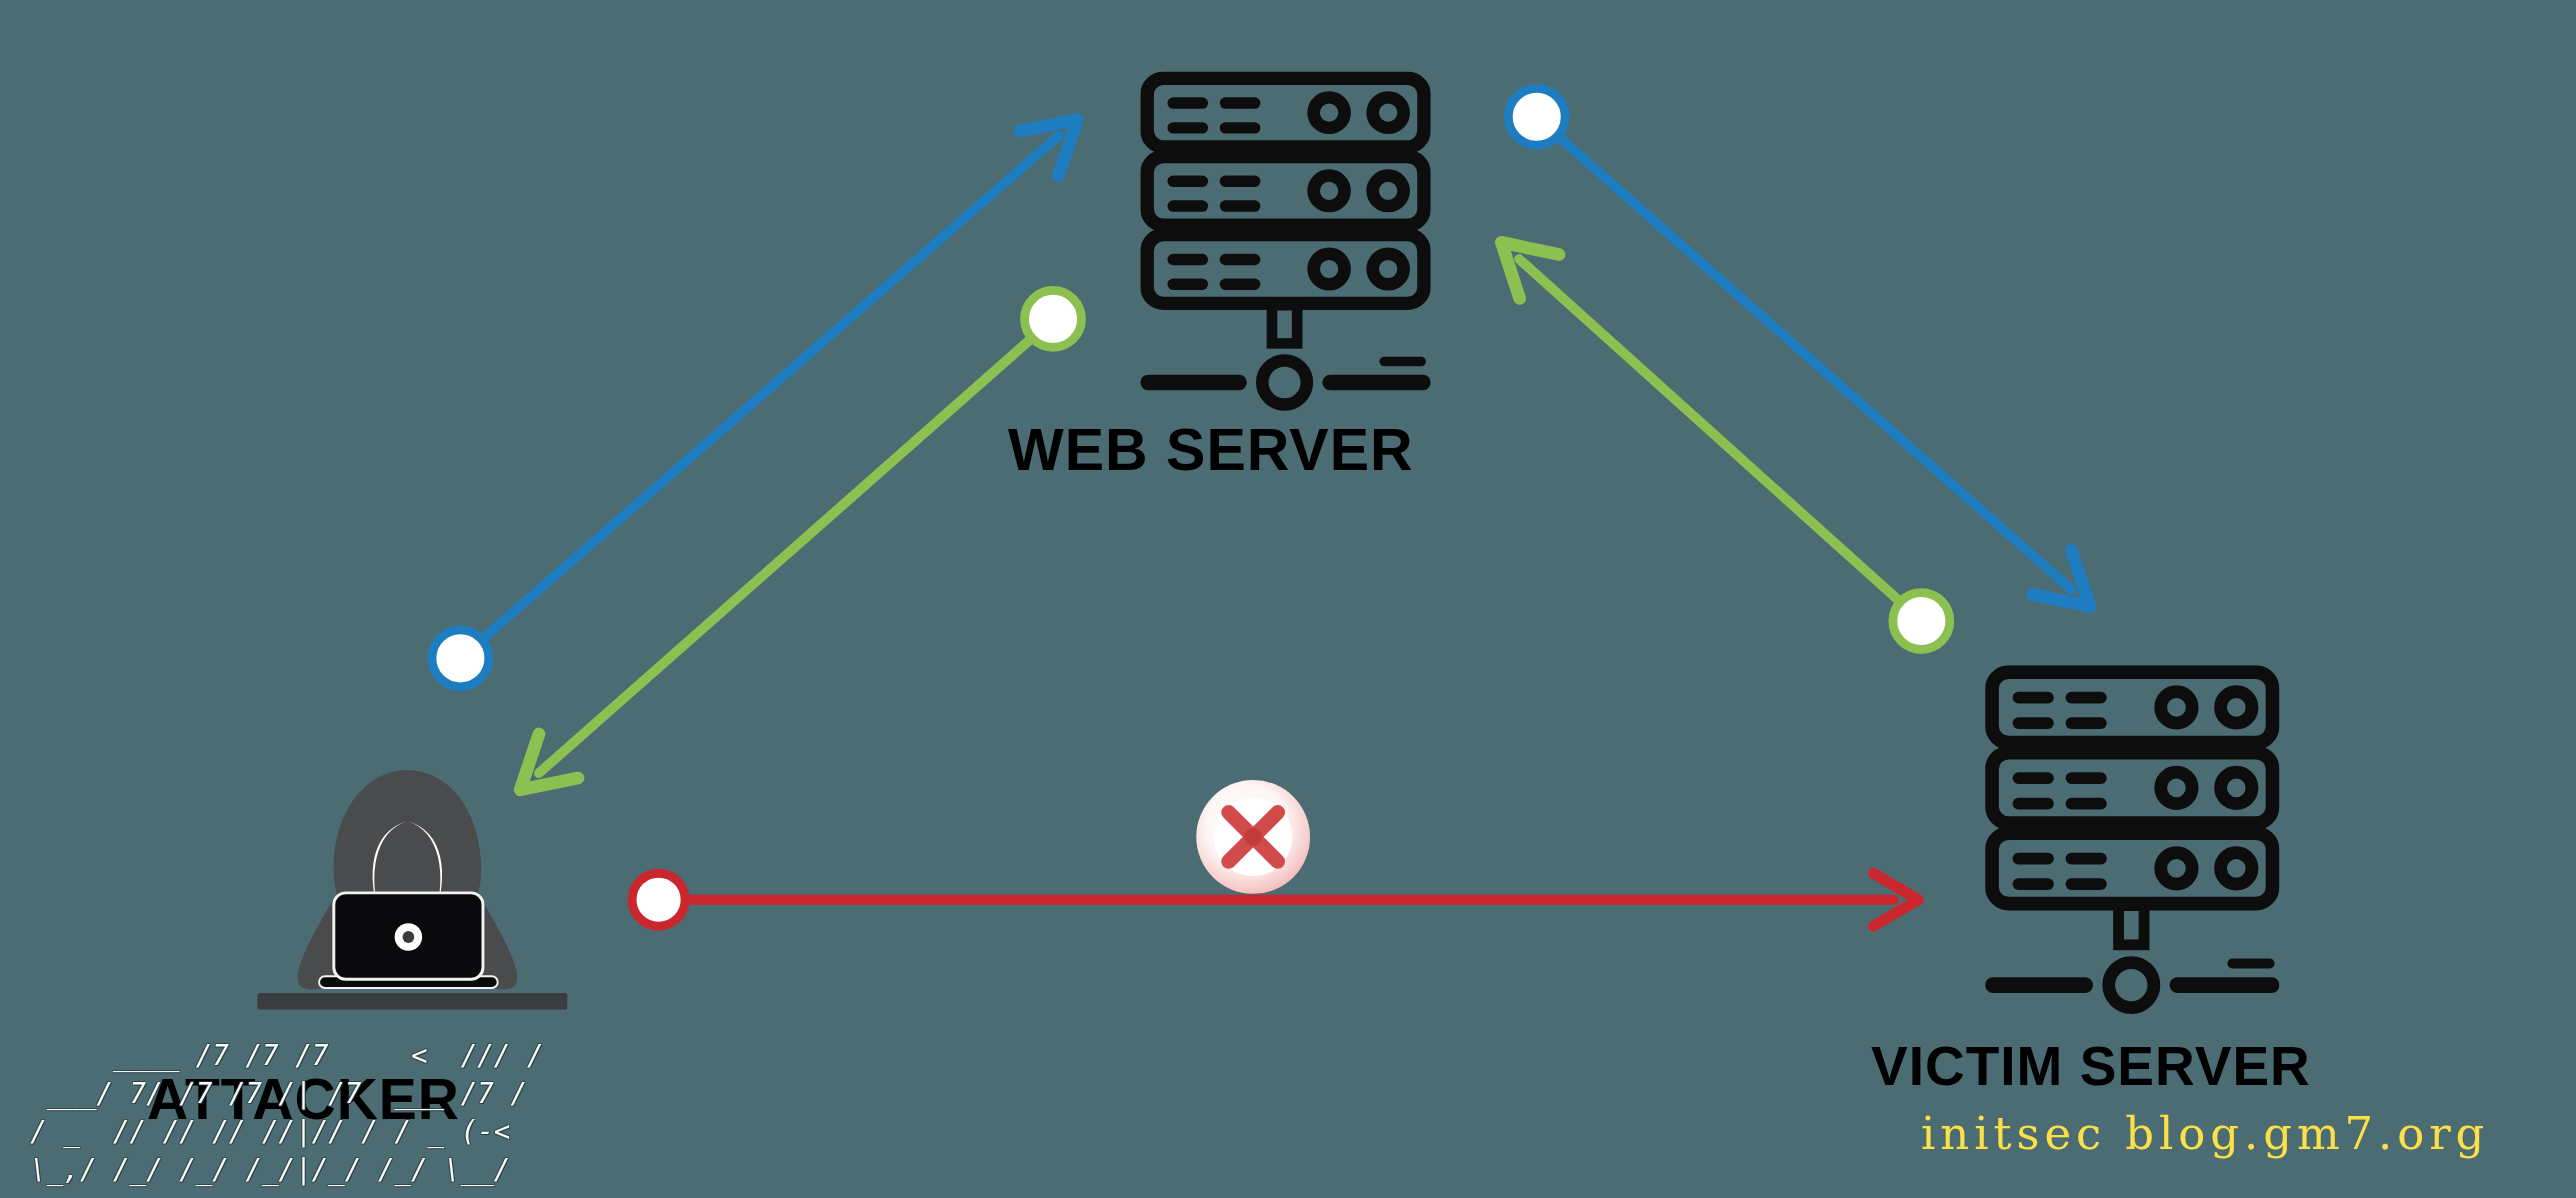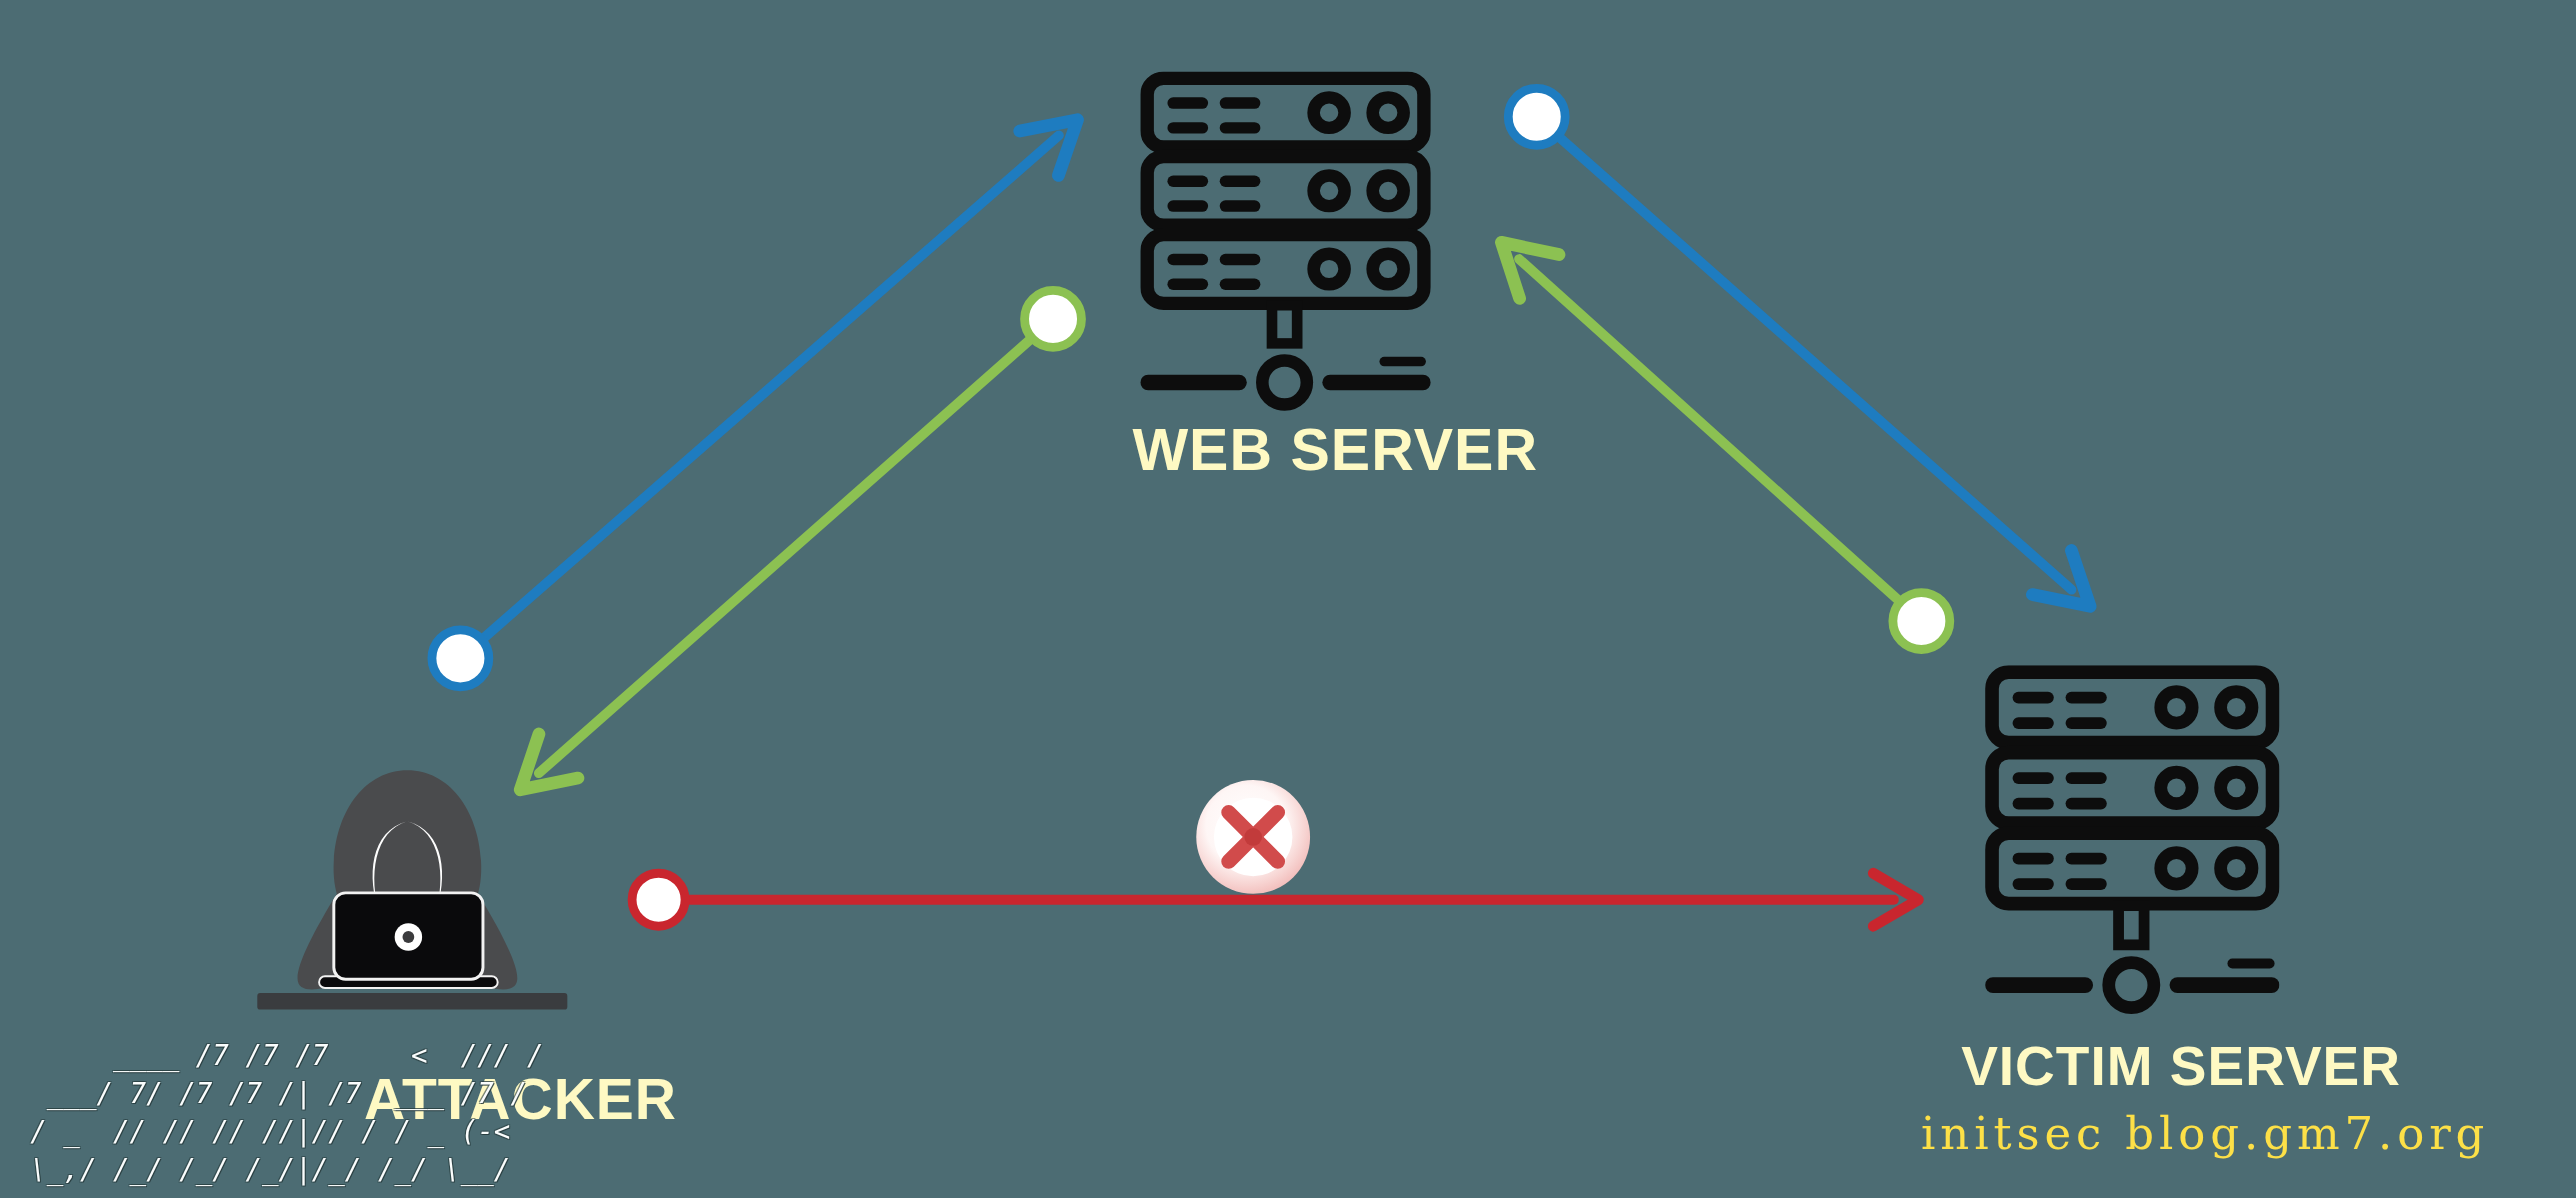--- a/index.html
+++ b/index.html
@@ -16,22 +16,22 @@
     overflow: hidden;
   }
   #diagram-svg {
     position: absolute;
     left: 0;
     top: 0;
   }
   .node-label {
     position: absolute;
     font-weight: 700;
-    color: #fef9c3;
-    text-align: right;
+    color: #000000;
+    text-align: left;
     letter-spacing: 1px;
     white-space: nowrap;
   }
   #web-server-label   { left: 1008px; top: 416px;  width: 530px; font-size: 59px; }
   #attacker-label     { left: 147px;  top: 1066px; width: 530px; font-size: 57px; }
   #victim-server-label{ left: 1871px; top: 1034px; width: 530px; font-size: 55px; }
   #watermark {
     position: absolute;
     left: 1921px;
     top: 1107px;

